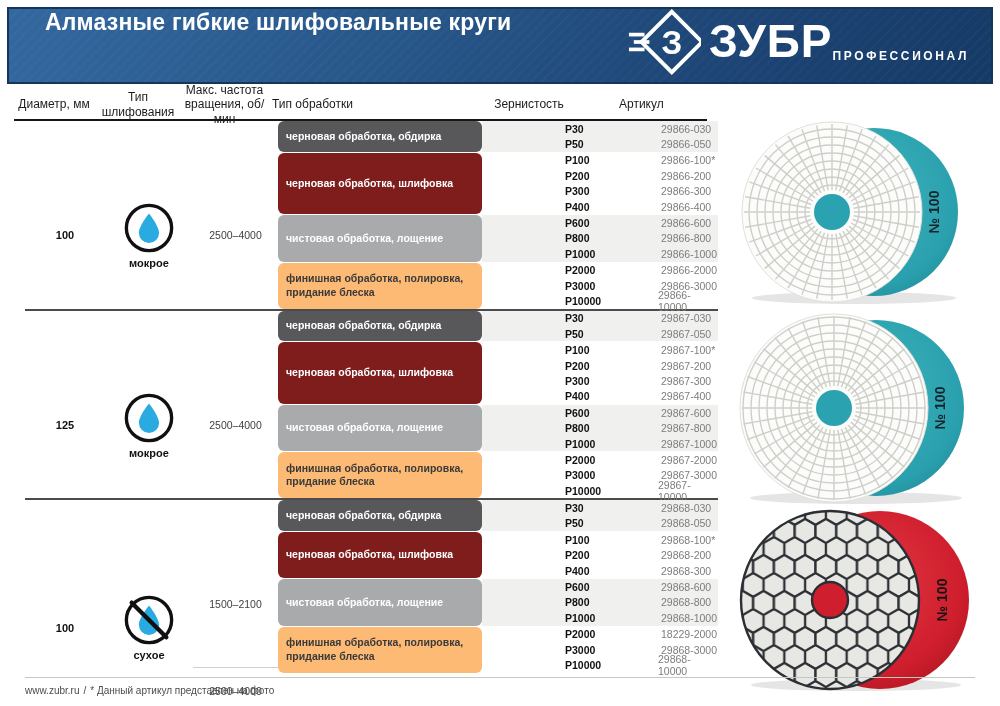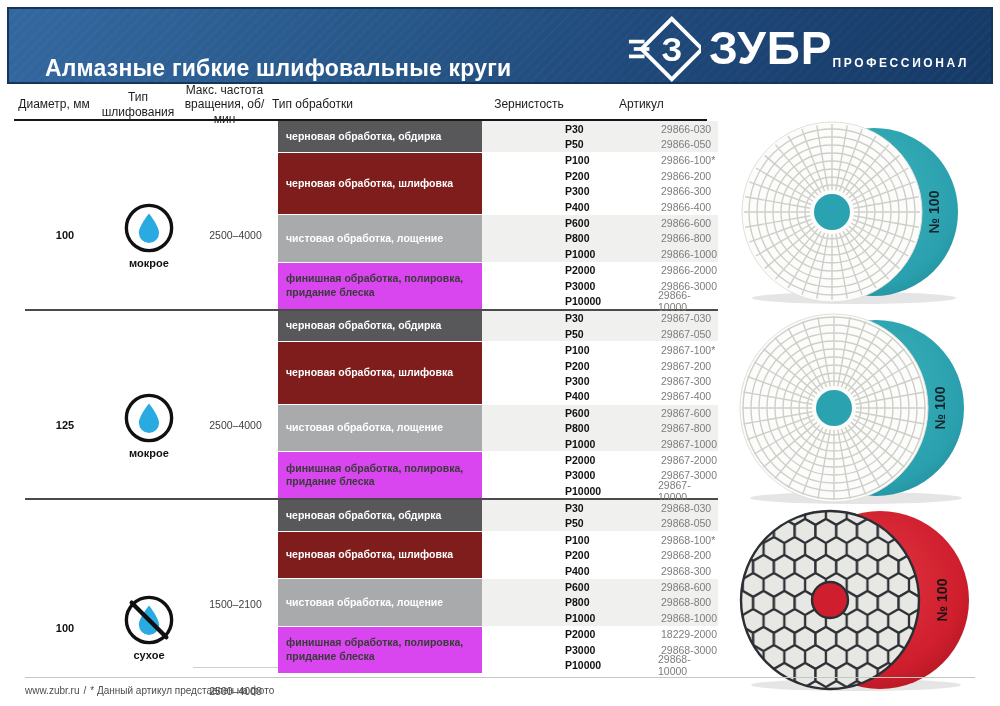--- a/index.html
+++ b/index.html
@@ -5,21 +5,21 @@
   html,body{margin:0;padding:0;}
   body{width:1000px;height:706px;position:relative;background:#fff;
        font-family:"Liberation Sans",sans-serif;overflow:hidden;}
 
   
   .banner{position:absolute;left:7px;top:7px;right:7px;height:77px;box-sizing:border-box;
     background:
       repeating-linear-gradient(135deg,rgba(255,255,255,.025) 0 2px,rgba(0,0,0,0) 2px 7px),
       linear-gradient(115deg,#33689f 0%,#275688 40%,#1b4272 78%,#163a66 100%);
     border:2px solid #16355a;
-    display:flex;align-items:flex-end;justify-content:space-between;
+    display:flex;align-items:flex-start;justify-content:space-between;
     padding:0 22px 0 36px;}
   .banner-title{color:#fff;font-size:23px;font-weight:bold;letter-spacing:.2px;}
   .logo{display:flex;align-items:center;gap:8px;}
   .logo-text{display:flex;align-items:flex-end;}
   .brand{color:#fff;font-size:46px;font-weight:bold;line-height:.9;letter-spacing:1px;}
   .brand-sub{color:#fff;font-size:12px;font-weight:bold;letter-spacing:2.6px;margin-top:3px;}
 
   
   .thead{position:absolute;left:14px;top:90px;width:693px;height:29px;
          border-bottom:2px solid #161616;font-size:12px;color:#1c1c1c;}
@@ -36,25 +36,25 @@
   .gc3.split{justify-content:flex-start;align-items:stretch;}
   .diam{font-weight:bold;font-size:11px;color:#111;}
   .gtype{font-weight:bold;font-size:11px;color:#111;margin-top:3px;}
   .freq{font-size:10.5px;color:#3f3f3f;}
   .freqsec{display:flex;align-items:center;justify-content:center;box-sizing:border-box;}
   .freqsec + .freqsec{border-top:1px solid #cfcfcd;}
   .blocks{width:440px;display:flex;flex-direction:column;}
   .block{display:flex;}
   .block + .block{border-top:1px solid #fff;}
   .proc{width:204px;box-sizing:border-box;display:flex;align-items:center;
-        padding:2px 14px 2px 8px;font-size:10.5px;font-weight:bold;color:#fff;line-height:1.3;}
+        padding:2px 14px 2px 8px;font-size:10.5px;font-weight:bold;color:#fff;line-height:1.3;border-radius:6px;}
   .shade0{background:#58585a;}
   .shade1{background:#7f1d1d;}
   .shade2{background:#a9aaac;}
-  .shade3{background:#d946ef;color:#3a3a3a;}
+  .shade3{background:#fdba74;color:#3a3a3a;}
   .rows{flex:1;display:flex;flex-direction:column;}
   .rows.stripe{background:#f0f0ee;}
   .row{height:15.4px;display:flex;align-items:center;font-size:10.5px;padding-left:28px;}
   .grit{box-sizing:border-box;width:151px;padding-left:55px;font-weight:bold;color:#111;}
   .art{color:#7d7d7d;}
 
   
   .images{position:absolute;left:722px;top:116px;width:268px;height:582px;}
   .disc{position:absolute;left:0;width:260px;height:192px;}
 

